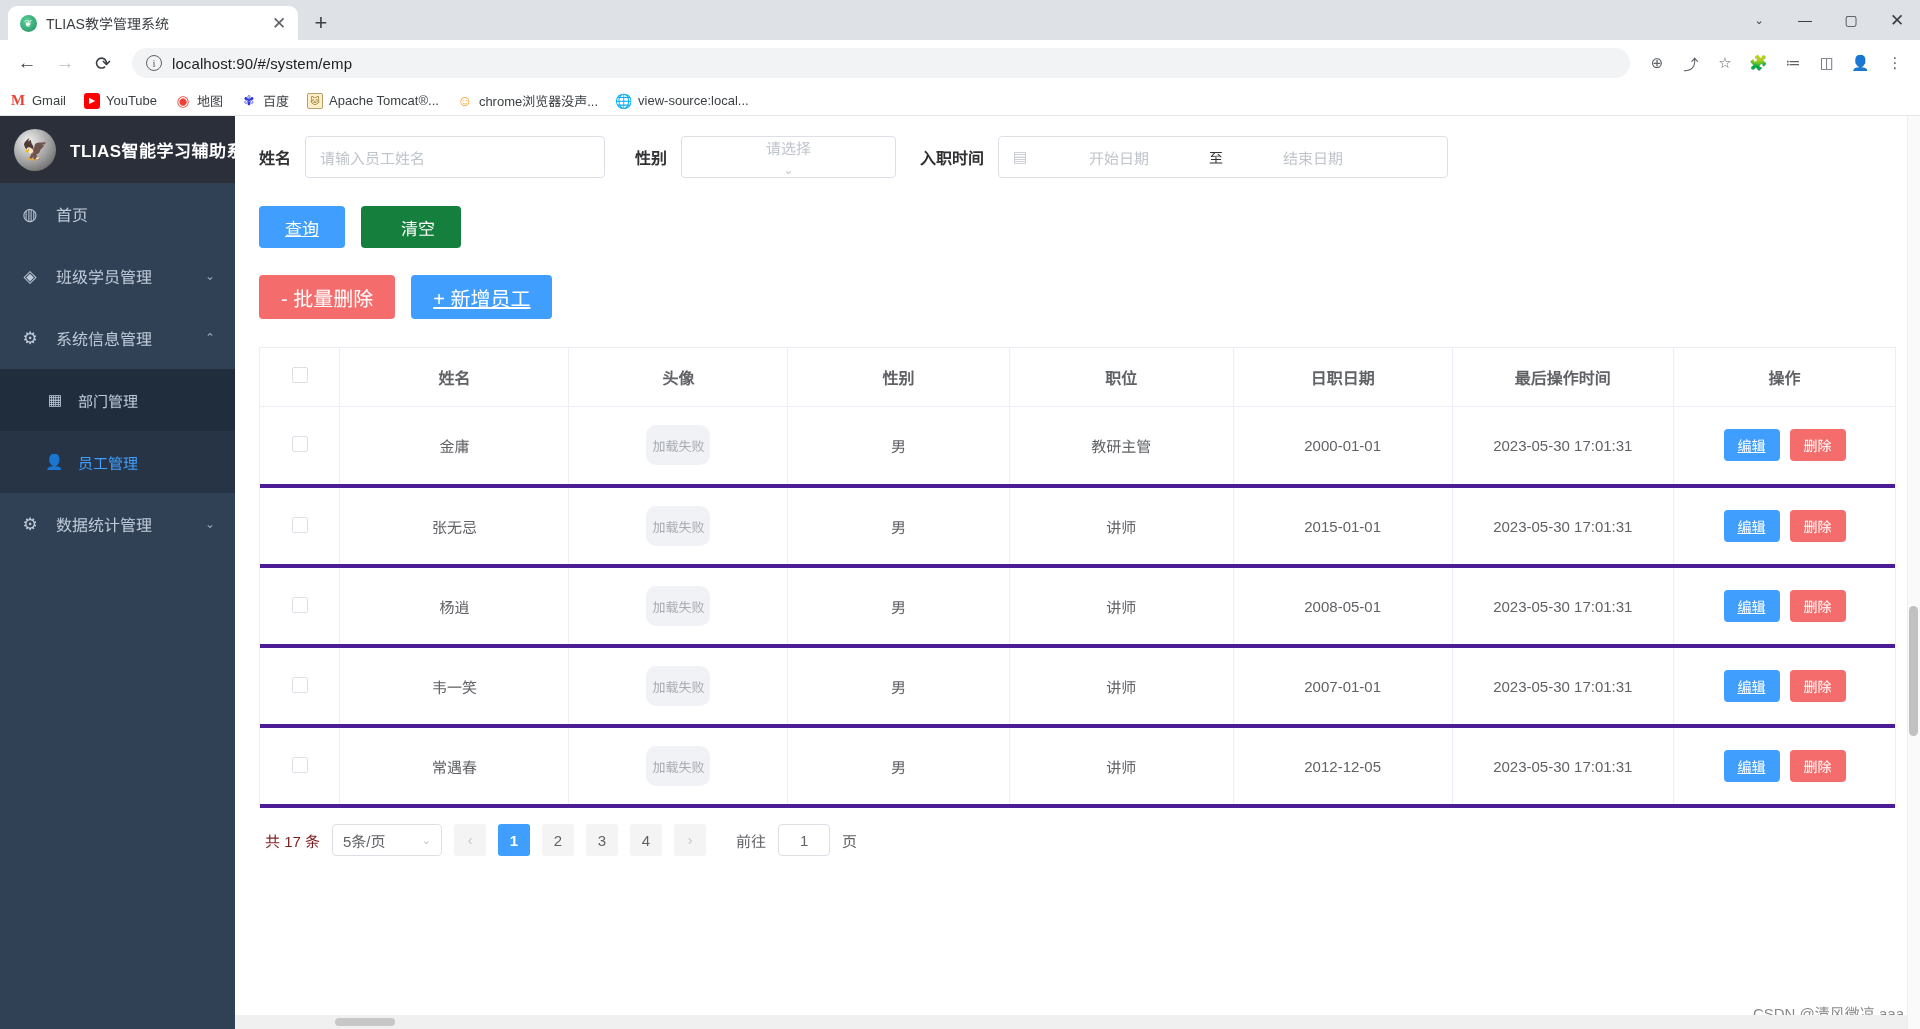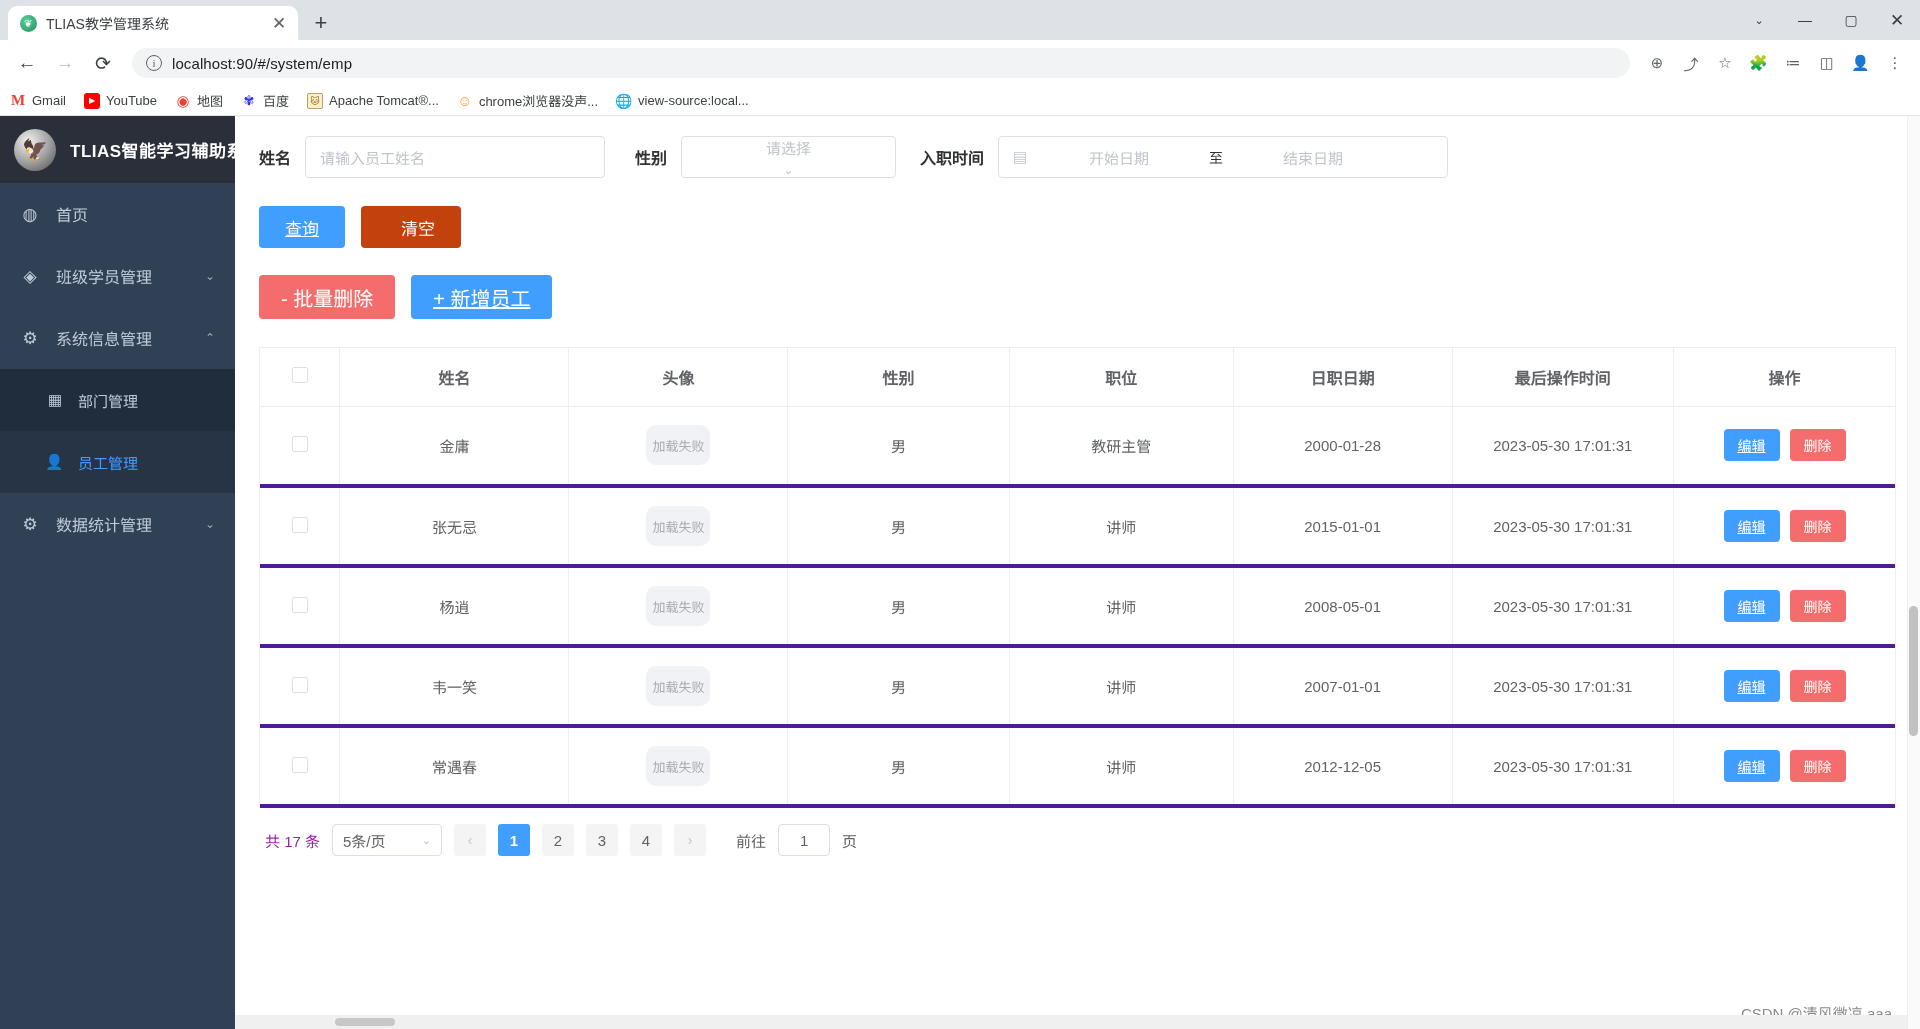--- a/index.html
+++ b/index.html
@@ -134,21 +134,21 @@
   .sp24 { width: 24px; flex: 0 0 24px; }
   .sp30 { width: 30px; flex: 0 0 30px; }
 
   .btn-row { display: flex; gap: 16px; margin-top: 28px; }
   .btn {
     height: 42px; border-radius: 4px; border: none; color: #fff; font-size: 17px;
     padding: 0 26px; display: inline-flex; align-items:center; justify-content:center;
     font-family: inherit; cursor: pointer; white-space: nowrap;
   }
   .btn-primary { background: #409eff; text-decoration: underline; }
-  .btn-info { background: #c2410c; padding-left: 40px; }
+  .btn-info { background: #15803d; padding-left: 40px; }
   .btn-danger { background: #f56c6c; }
   .btn-row2 { display: flex; gap: 16px; margin-top: 27px; }
   .btn-lg { height: 44px; font-size: 20px; padding: 0 22px; }
 
   
   .table-wrap { margin-top: 28px; border: 1px solid #ebeef5; border-bottom: none; }
   table.el-table { width: 100%; border-collapse: collapse; table-layout: fixed; }
   table.el-table th {
     height: 58px; font-size: 16px; font-weight: bold; color: #606266;
     border-bottom: 1px solid #ebeef5; border-right: 1px solid #ebeef5; text-align: center;
@@ -162,21 +162,21 @@
   .cbx { width: 16px; height: 16px; border: 1px solid #dcdfe6; border-radius: 2px; background:#fff; display:inline-block; }
   .avatar-ph {
     width: 64px; height: 40px; background: #f0f2f5; color: #a8abb2; font-size: 13px;
     display: inline-flex; align-items: center; justify-content: center; border-radius: 10px;
   }
   .op-btns { display: flex; gap: 10px; justify-content: center; }
   .btn-sm { height: 32px; font-size: 14px; padding: 0 14px; border-radius: 4px; border:none; color:#fff; font-family: inherit; }
 
   
   .pager { display: flex; align-items: center; gap: 12px; padding: 16px 0 14px 6px; font-size: 15px; color:#606266; }
-  .pg-total { color: #a21caf; font-size: 15px; }
+  .pg-total { color: #7f1d1d; font-size: 15px; }
   .pg-size {
     height: 32px; min-width: 110px; border: 1px solid #dcdfe6; border-radius: 4px; background:#fff;
     display: flex; align-items:center; justify-content: space-between; padding: 0 10px; gap: 8px;
     font-size: 15px; color: #606266;
   }
   .pg-size .caret { color: #c0c4cc; font-size: 11px; }
   .pg-btn {
     min-width: 32px; height: 32px; background: #f4f4f5; border-radius: 3px;
     display: inline-flex; align-items: center; justify-content: center;
     font-size: 15px; color: #606266; padding: 0 6px;
@@ -191,21 +191,21 @@
 
   
   .vscroll-right {
     position: absolute; right: 0; top: 0; width: 13px; height: 100%;
     background: #fafafa; border-left: 1px solid #eee;
   }
   .vscroll-thumb {
     position: absolute; right: 2px; width: 9px; border-radius: 5px; background: #c1c1c1;
   }
   .watermark {
-    position: absolute; right: 28px; bottom: 6px; font-size: 15px; color: #8a8a8a;
+    position: absolute; right: 16px; bottom: 6px; font-size: 15px; color: #8a8a8a;
     font-family: "Liberation Sans", sans-serif;
   }
   .bottom-strip {
     position:absolute; left:0; bottom:0; width:100%; height: 14px; background:#f0f0f0;
   }
   .hscroll-thumb { position:absolute; left: 100px; bottom: 3px; width: 60px; height: 8px; background:#c7c7c7; border-radius: 4px; }
 </style>
 </head>
 <body>
 
@@ -373,21 +373,21 @@
               <th>操作</th>
             </tr>
           </thead>
           <tbody>
             <tr>
               <td><span class="cbx"></span></td>
               <td>金庸</td>
               <td><span class="avatar-ph">加载失败</span></td>
               <td>男</td>
               <td>教研主管</td>
-              <td>2000-01-28</td>
+              <td>2000-01-01</td>
               <td>2023-05-30 17:01:31</td>
               <td>
                   <div class="op-btns">
                 <button class="btn-sm btn-primary">编辑</button>
                 <button class="btn-sm btn-danger">删除</button>
               </div>
                 </td>
             </tr>
             <tr>
               <td><span class="cbx"></span></td>

